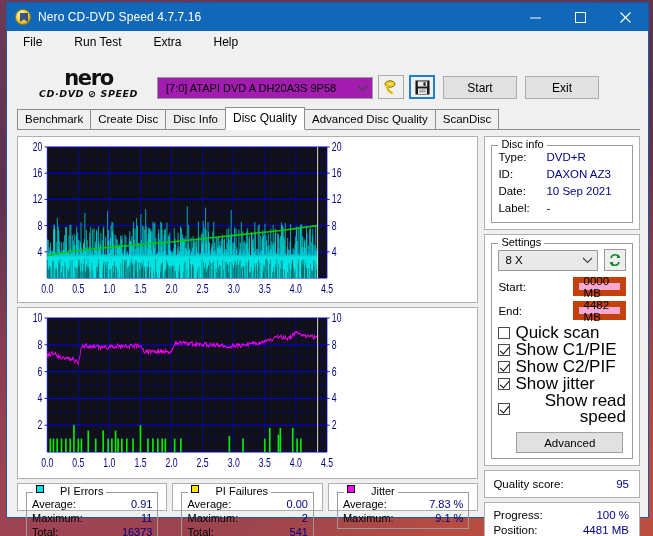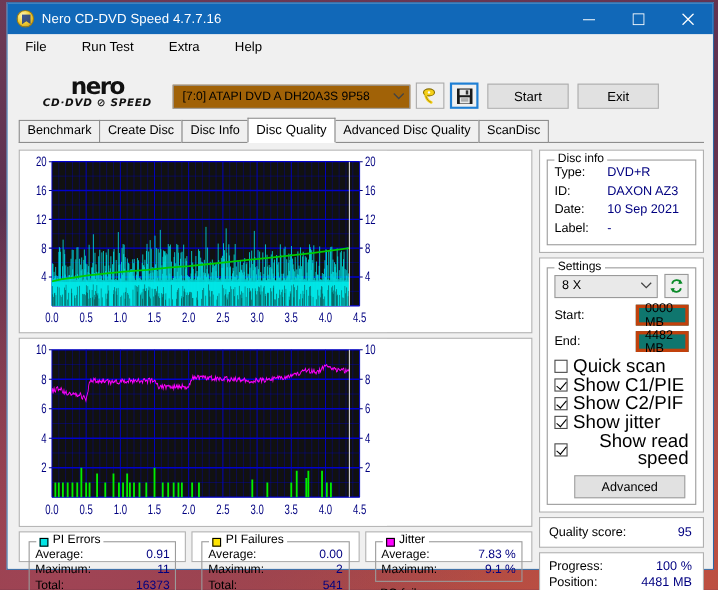--- a/index.html
+++ b/index.html
@@ -84,21 +84,21 @@
   }
   .logo-sub {
     font-family: "DejaVu Sans", sans-serif;
     font-weight: bold; font-style: italic;
     font-size: 9.5px; line-height: 10px; letter-spacing: .6px;
     color: #111; text-align: center; margin-top: 1px;
   }
   .drive-select {
     flex: 0 0 auto;
     width: 216px; height: 22px;
-    background: #a16207;
+    background: #a21caf;
     border: 1px solid #9a9a9a;
     display: flex; align-items: center;
     font-size: 11px; color: #000;
     padding: 0 2px 0 8px;
     position: relative;
   }
   .drive-select .txt { flex: 1 1 auto; white-space: nowrap; }
   .chev {
     width: 16px; text-align: center; color: #333; font-size: 10px;
   }
@@ -174,21 +174,21 @@
   .group {
     border: 1px solid #9b9b9b;
     margin: 5px 3px 3px 3px;
     padding: 4px 5px 3px 5px;
     position: relative;
   }
   .group > .legend {
     position: absolute; top: -8px; left: 6px;
     background: #fff; padding: 0 3px;
     font-size: 11px; color: #000;
-    display: flex; align-items: flex-end; gap: 4px;
+    display: flex; align-items: flex-start; gap: 16px;
     white-space: nowrap;
   }
   .swatch { width: 8px; height: 8px; border: 1px solid #000; display: inline-block; }
   .srow { display: flex; justify-content: space-between; font-size: 11px; line-height: 14px; }
   .srow .k { color: #000; }
   .srow .v { color: #000080; }
   .po-row {
     display: flex; justify-content: space-between;
     font-size: 11px; line-height: 14px;
     padding: 1px 8px 0 8px;
@@ -217,22 +217,22 @@
     font-size: 11.5px; color: #000;
   }
   .combo .txt { flex: 1 1 auto; }
   .refresh-btn {
     width: 22px; height: 22px; background: #eee; border: 1px solid #999;
     display: flex; align-items: center; justify-content: center;
   }
   .field-row { display: flex; align-items: center; margin-bottom: 5px; }
   .field-row .k { width: 52px; font-size: 11.5px; }
   .field-box {
-    flex: 1 1 auto; height: 19px; background: #0f766e;
-    border: 3px solid #c2410c;
+    flex: 1 1 auto; height: 19px; background: #f9a8d4;
+    border: 6px solid #c2410c;
     font-size: 11.5px; color: #000;
     display: flex; align-items: center; padding-left: 5px; margin-left: 33px;
   }
   .cb-row { display: flex; align-items: center; gap: 5px; font-size: 17px; line-height: 16px; margin-top: 1px; text-align: right; }
   .cb {
     width: 12px; height: 12px; border: 1px solid #4a4a4a; background: #fff;
     position: relative; flex: 0 0 auto;
   }
   .cb.checked::after {
     content: ""; position: absolute;

